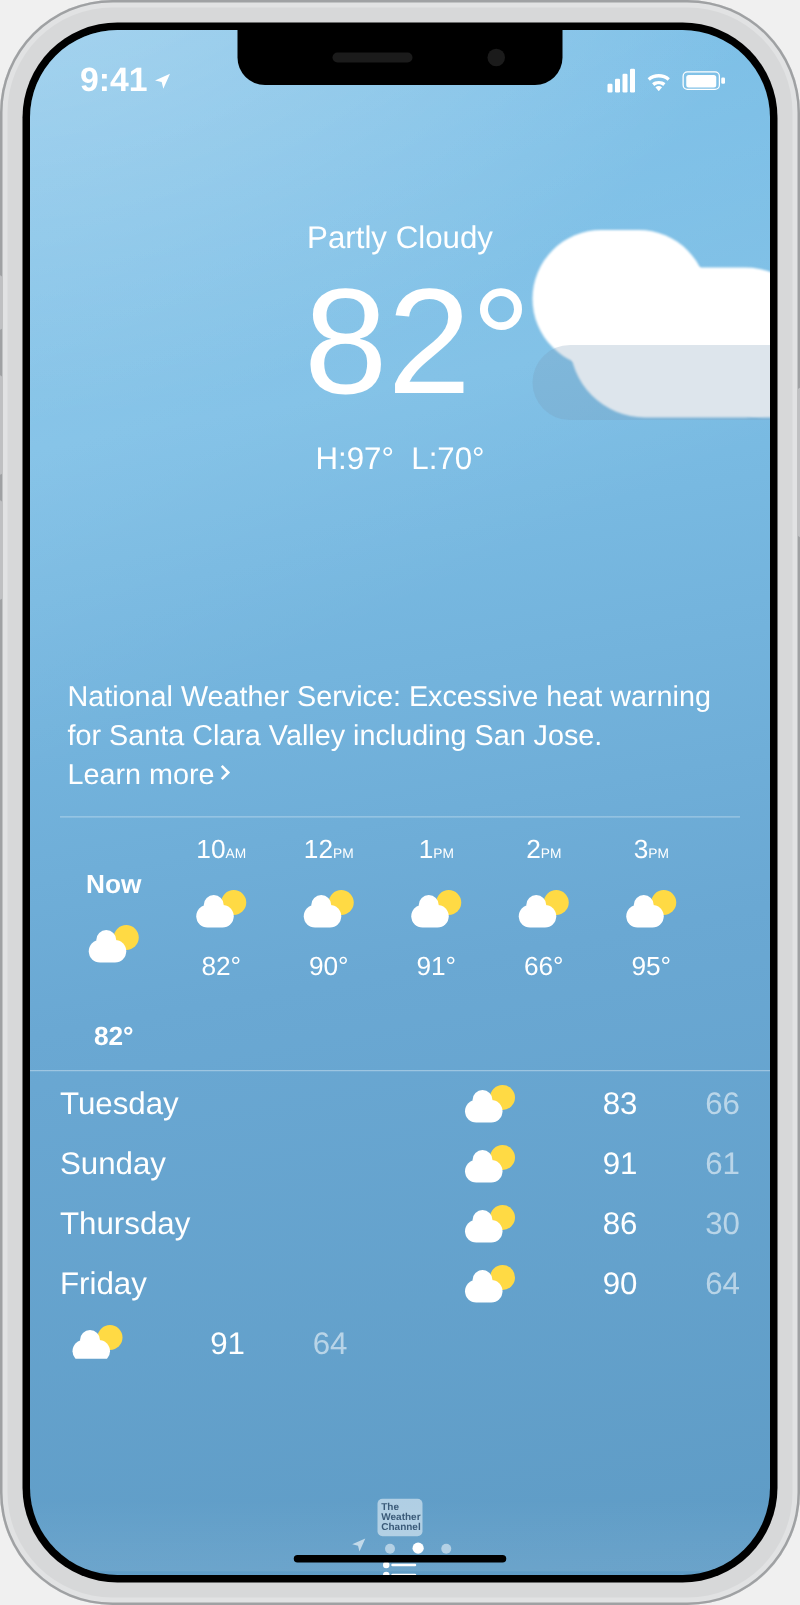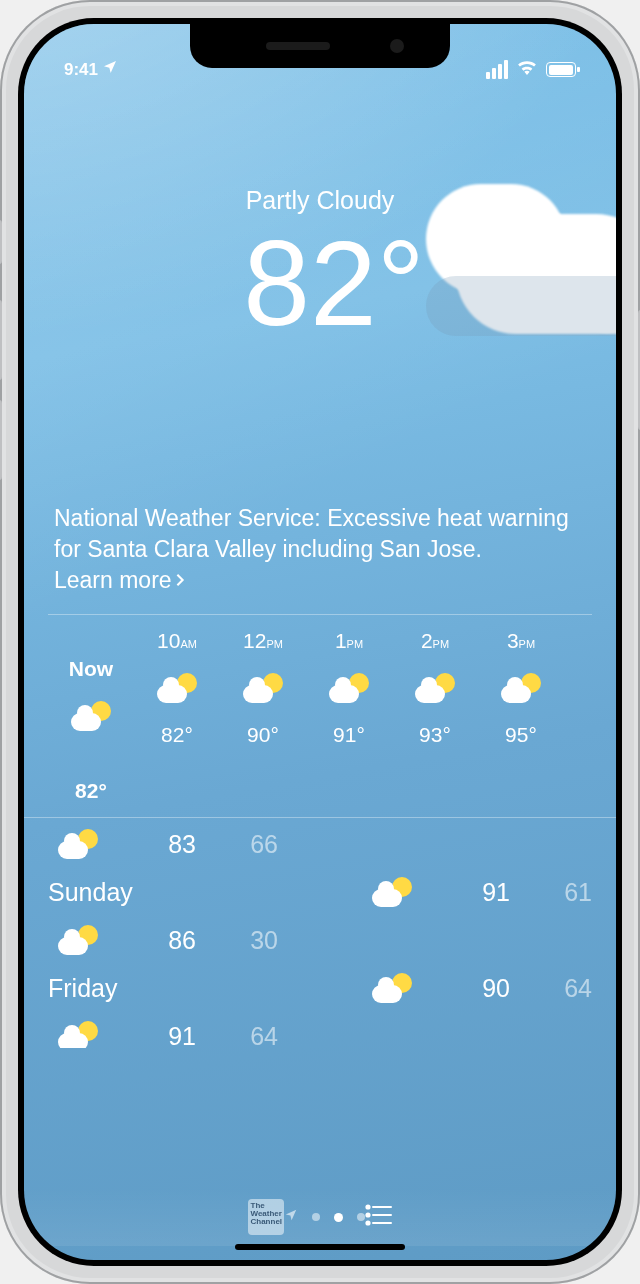--- a/index.html
+++ b/index.html
@@ -45,38 +45,38 @@
     width: 260px; height: 44px; background: #000; border-bottom-left-radius: 22px; border-bottom-right-radius: 22px;
     display:flex; align-items:center; justify-content:center; gap:60px;
   }
   .speaker { width: 64px; height: 8px; background:#1b1b1b; border-radius:4px; margin-left:30px;}
   .camdot { width:14px; height:14px; border-radius:50%; background:#1b1b1b; }
 
   
   .statusbar {
     position: absolute; top: 0; left: 0; right: 0; height: 60px;
     display: flex; justify-content: space-between; align-items:flex-end; padding: 0 40px 4px;
-    font-size: 17px; font-weight: 600;
+    font-size: 27px; font-weight: 600;
   }
   .statusbar .left { display:flex; align-items:center; gap:4px;}
   .loc-arrow { display:inline-block; }
   .statusbar .right { display:flex; align-items:center; gap:8px;}
   .sig { display:flex; align-items:flex-end; gap:2px;}
   .sig i { width:4px; background:#fff; border-radius:1px; display:block;}
   .sig i:nth-child(1){height:7px}.sig i:nth-child(2){height:11px}.sig i:nth-child(3){height:15px}.sig i:nth-child(4){height:19px}
   .battery { display:flex; align-items:center; }
   .battery .shell{ width:30px; height:15px; border:1.8px solid #fff; border-radius:4px; position:relative;}
   .battery .shell::after{ content:""; position:absolute; right:-5px; top:4px; width:3px; height:5px; background:#fff; border-radius:1px;}
   .battery .fill{ position:absolute; left:1.5px; top:1.5px; bottom:1.5px; width:24px; background:#fff; border-radius:2px;}
 
   
   .content { position:absolute; inset:0; padding-top:60px; display:flex; flex-direction:column; }
   .hero { text-align:center; padding-top:90px; font-weight:300;}
   .city { font-size:46px; letter-spacing:0.2px; }
-  .cond { font-size:25px; margin-top:12px; font-weight:400;}
+  .cond { font-size:25px; margin-top:2px; font-weight:400;}
   .big-temp { font-size:120px; font-weight:200; line-height:1; margin-top:8px; padding-left:28px;}
   .hilo { font-size:25px; margin-top:20px; font-weight:400;}
 
   .alert {
     margin: 160px 24px 0; padding: 0 6px 18px;
     font-size:23px; line-height:1.35; font-weight:400;
     border-bottom: 1px solid rgba(255,255,255,0.35);
   }
   .alert .learn-more { display:inline-flex; align-items:center; gap:2px;}
   .alert .chev { font-size:20px; }
@@ -98,25 +98,26 @@
 
   .daily { padding: 2px 24px 0; font-size:25px; }
   .drow { display:flex; align-items:center; height:48px; }
   .drow .day { flex:1; }
   .drow .dicon { width:60px; display:flex; justify-content:center;}
   .drow .hi { width:100px; text-align:right; padding-right:12px;}
   .drow .lo { width:70px; text-align:right; color: rgba(255,255,255,0.55);}
   .daily-scroll { height: 228px; overflow:hidden; }
 
   .footer {
-    position:absolute; bottom:14px; left:0; right:0;
-    display:flex; align-items:center; justify-content:center;
+    position:absolute; bottom:3px; left:0; right:0;
+    display:flex; align-items:center; justify-content:flex-start;
     padding: 0 28px;
     background: linear-gradient(to top, rgba(255,255,255,0.08), rgba(255,255,255,0) 100%);
     height:58px;
+    flex-direction:column;
   }
   .twc {
     width:36px; height:36px; background:rgba(255,255,255,0.5); border-radius:4px;
     font-size:8px; color:#3a5a78; font-weight:700; line-height:1; padding:3px; text-align:left;
   }
   .pager { display:flex; align-items:center; gap:14px; }
   .pager .dot { width:8px; height:8px; border-radius:50%; background:rgba(255,255,255,0.5);}
   .pager .dot.active { background:#fff; width:9px; height:9px;}
   .pager .arrow { color:rgba(255,255,255,0.6); }
   .list-btn { color:rgba(255,255,255,0.85); }
@@ -187,20 +188,23 @@
                 <span class="fill"></span>
               </span>
             </span>
         </div>
       </div>
 
       <div class="content">
         <div class="hero">
           <div class="cond">Partly Cloudy</div>
           <div class="big-temp">82°</div>
+          <div class="hilo">
+            <span>H:97°</span>&nbsp;&nbsp;<span>L:70°</span>
+          </div>
         </div>
 
         <div class="alert">
           <span>National Weather Service: Excessive heat warning for Santa Clara Valley including San Jose.</span>
           <span class="learn-more">
             <span>Learn more</span>
             <span class="chev">
               <svg width="12" height="14" viewBox="0 0 10 16" fill="none" stroke="#fff" stroke-width="2.4">
                   <path d="M2 2l6 6-6 6"></path>
                 </svg>
@@ -250,37 +254,38 @@
               <div class="htemp">91°</div>
             </div>
             <div class="hour">
               <div class="hlabel">2<span class="ampm">PM</span></div>
               <div class="wicon">
                 <div class="pc-icon">
                   <span class="sun"></span>
                   <span class="cld"></span>
                 </div>
               </div>
-              <div class="htemp">93°</div>
+              <div class="htemp">66°</div>
             </div>
             <div class="hour">
               <div class="hlabel">3<span class="ampm">PM</span></div>
               <div class="wicon">
                 <div class="pc-icon">
                   <span class="sun"></span>
                   <span class="cld"></span>
                 </div>
               </div>
               <div class="htemp">95°</div>
             </div>
           </div>
 
         <div class="daily">
           <div class="daily-scroll" id="daily">
               <div class="drow">
+                <div class="day">Tuesday</div>
                 <div class="dicon">
                   <div class="pc-icon">
                     <span class="sun"></span>
                     <span class="cld"></span>
                   </div>
                 </div>
                 <div class="hi">83</div>
                 <div class="lo">66</div>
               </div>
               <div class="drow">
@@ -288,20 +293,21 @@
                 <div class="dicon">
                   <div class="pc-icon">
                     <span class="sun"></span>
                     <span class="cld"></span>
                   </div>
                 </div>
                 <div class="hi">91</div>
                 <div class="lo">61</div>
               </div>
               <div class="drow">
+                <div class="day">Thursday</div>
                 <div class="dicon">
                   <div class="pc-icon">
                     <span class="sun"></span>
                     <span class="cld"></span>
                   </div>
                 </div>
                 <div class="hi">86</div>
                 <div class="lo">30</div>
               </div>
               <div class="drow">

